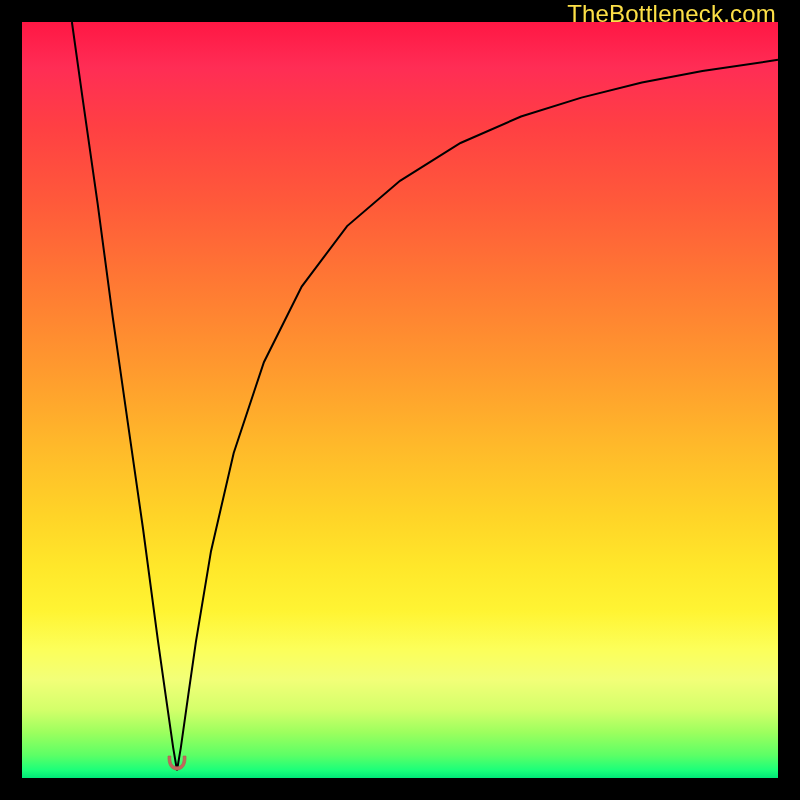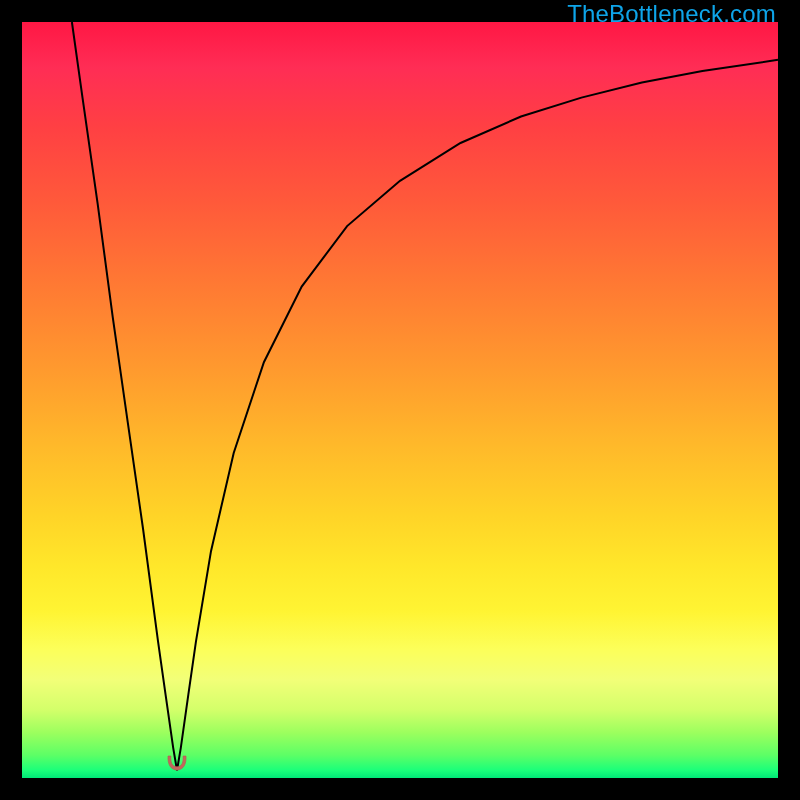--- a/index.html
+++ b/index.html
@@ -43,21 +43,21 @@
       #9cff5e 94%,
       #5cff66 97%,
       #1aff7a 99%,
       #00e878 100%
     );
   }
   .watermark {
     position: absolute;
     top: 0px;
     right: 24px;
-    color: #0ea5e9;
+    color: #fde047;
     font-size: 24px;
     font-weight: 500;
     letter-spacing: 0.2px;
     user-select: none;
   }
   svg.curve {
     position: absolute;
     left: 0;
     top: 0;
     width: 756px;

